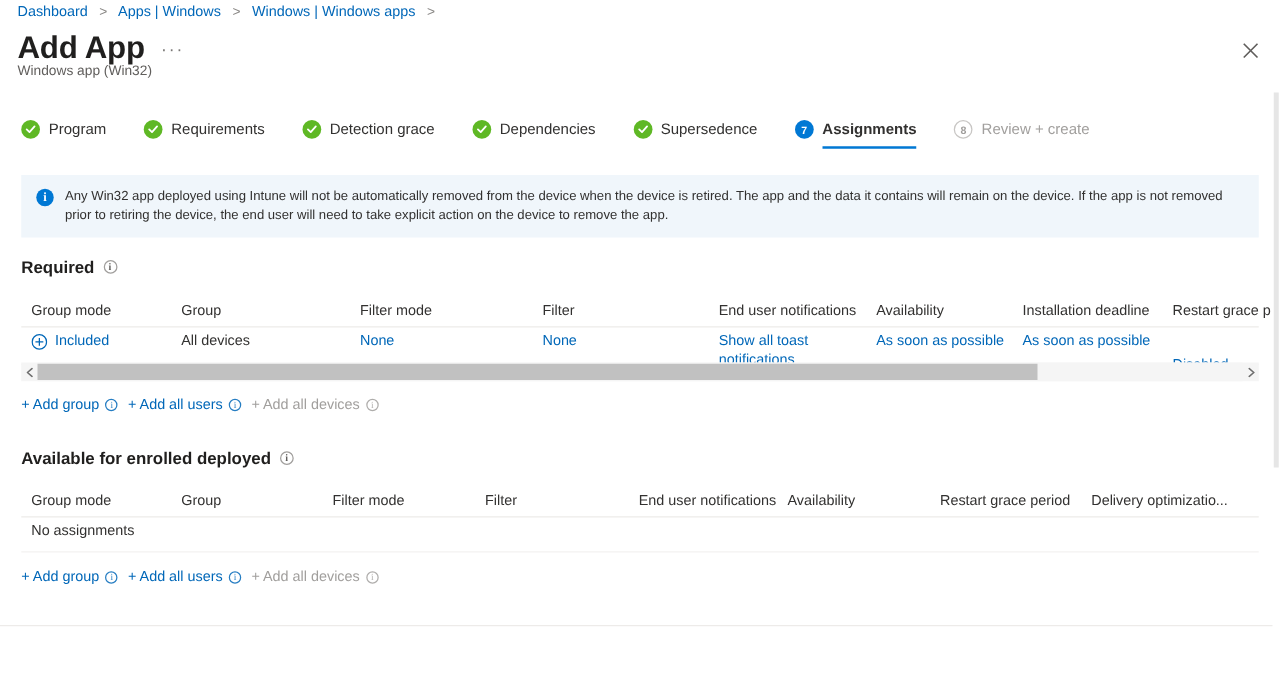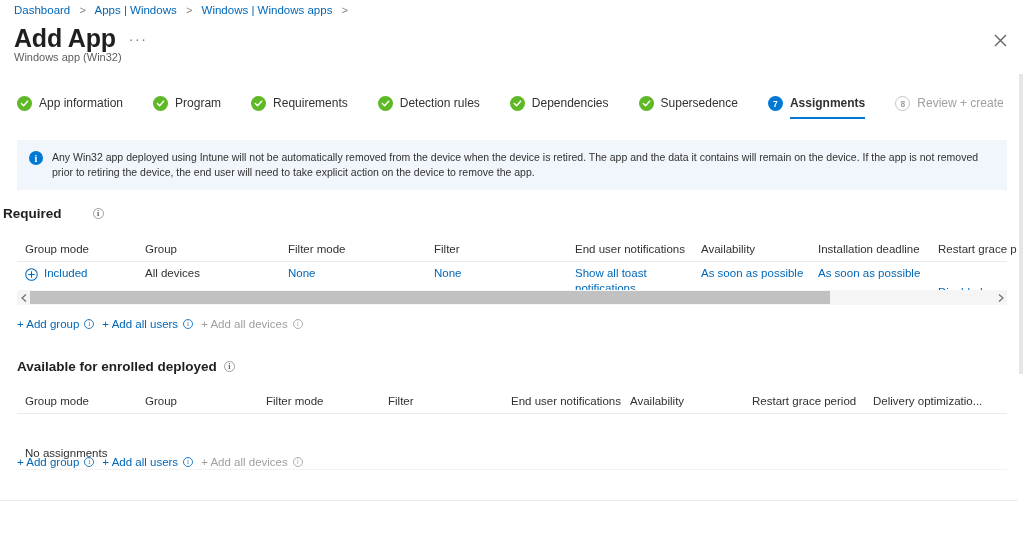--- a/index.html
+++ b/index.html
@@ -223,21 +223,20 @@
     position: relative;
     height: 30px;
     border-bottom: 1px solid #f3f2f1;
   }
   .tbl-row .cell {
     position: absolute;
     top: 4px;
     font-size: 11.5px;
     line-height: 15px;
     white-space: nowrap;
-    align-items: center;
   }
   .cell.link { color: #0067b8; cursor: pointer; }
   .cell.plain { color: #323130; }
   .cell.wrap { white-space: normal; width: 92px; }
 
   .included-cell {
     display: flex;
     align-items: flex-start;
     color: #0067b8;
     cursor: pointer;
@@ -248,21 +247,20 @@
     flex: 0 0 auto;
     margin-right: 6px;
     margin-top: 1px;
   }
   .plus-circle svg { display: block; }
 
   .empty-row {
     position: relative;
     height: 28px;
     border-bottom: 1px solid #f3f2f1;
-    margin-top: 28px;
   }
   .empty-row .cell {
     position: absolute;
     left: 8px;
     top: 5px;
     font-size: 11.5px;
     color: #323130;
   }
 
   
@@ -413,28 +411,20 @@
   <div class="page-subtitle">Windows app (Win32)</div>
 
   <div class="close-btn">
     <svg width="13" height="13" viewBox="0 0 13 13" aria-hidden="true">
       <path d="M1 1 L12 12 M12 1 L1 12" stroke="#605e5c" stroke-width="1.3" fill="none"></path>
     </svg>
   </div>
 
   <div class="steps">
 
-    <div class="step">
-      <span class="step-icon done">
-        <svg width="9" height="9" viewBox="0 0 10 10">
-            <path d="M1.5 5 L4 7.4 L8.5 2.4" stroke="#ffffff" stroke-width="1.6" fill="none" stroke-linecap="round" stroke-linejoin="round"></path>
-          </svg>
-      </span>
-      <span class="step-label">App information</span>
-    </div>
 
     <div class="step">
       <span class="step-icon done">
         <svg width="9" height="9" viewBox="0 0 10 10">
             <path d="M1.5 5 L4 7.4 L8.5 2.4" stroke="#ffffff" stroke-width="1.6" fill="none" stroke-linecap="round" stroke-linejoin="round"></path>
           </svg>
       </span>
       <span class="step-label">Program</span>
     </div>
 
@@ -446,21 +436,21 @@
       </span>
       <span class="step-label">Requirements</span>
     </div>
 
     <div class="step">
       <span class="step-icon done">
         <svg width="9" height="9" viewBox="0 0 10 10">
             <path d="M1.5 5 L4 7.4 L8.5 2.4" stroke="#ffffff" stroke-width="1.6" fill="none" stroke-linecap="round" stroke-linejoin="round"></path>
           </svg>
       </span>
-      <span class="step-label">Detection rules</span>
+      <span class="step-label">Detection grace</span>
     </div>
 
     <div class="step">
       <span class="step-icon done">
         <svg width="9" height="9" viewBox="0 0 10 10">
             <path d="M1.5 5 L4 7.4 L8.5 2.4" stroke="#ffffff" stroke-width="1.6" fill="none" stroke-linecap="round" stroke-linejoin="round"></path>
           </svg>
       </span>
       <span class="step-label">Dependencies</span>
     </div>
@@ -485,21 +475,21 @@
       <span class="step-label">Review + create</span>
     </div>
 
   </div>
 
   <div class="info-banner">
     <span class="info-icon">i</span>
     <span class="info-text">Any Win32 app deployed using Intune will not be automatically removed from the device when the device is retired. The app and the data it contains will remain on the device. If the app is not removed prior to retiring the device, the end user will need to take explicit action on the device to remove the app.</span>
   </div>
 
-  <div class="section-heading" style="left:3px; top:206px;gap:24px;">
+  <div class="section-heading" style="left:17px; top:206px;">
     <span>Required</span>
     <span class="info-circle">i</span>
   </div>
 
   <div class="tbl" style="left:17px; top:240px;">
     <div class="tbl-head">
       <span class="cell" style="left:8px;">Group mode</span>
       <span class="cell" style="left:128px;">Group</span>
       <span class="cell" style="left:271px;">Filter mode</span>
       <span class="cell" style="left:417px;">Filter</span>

